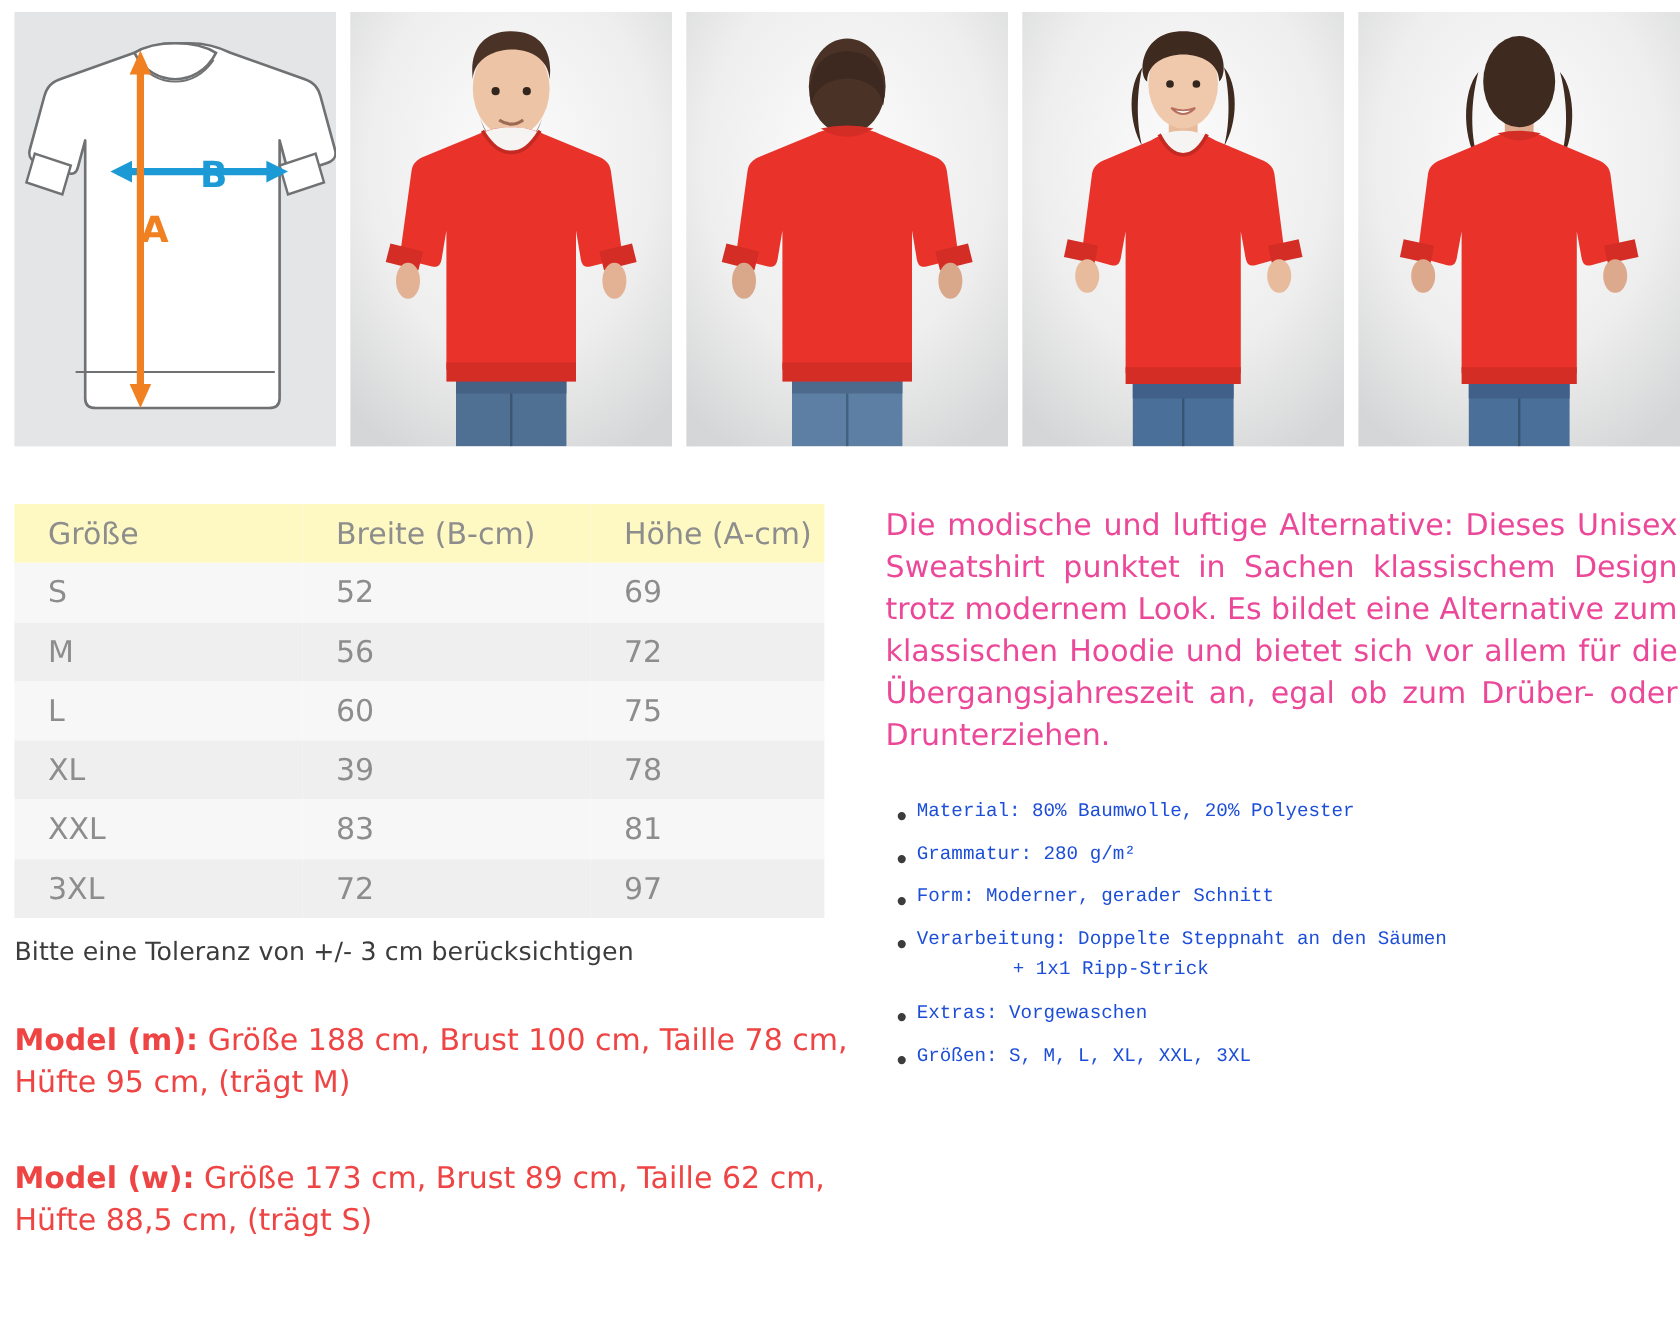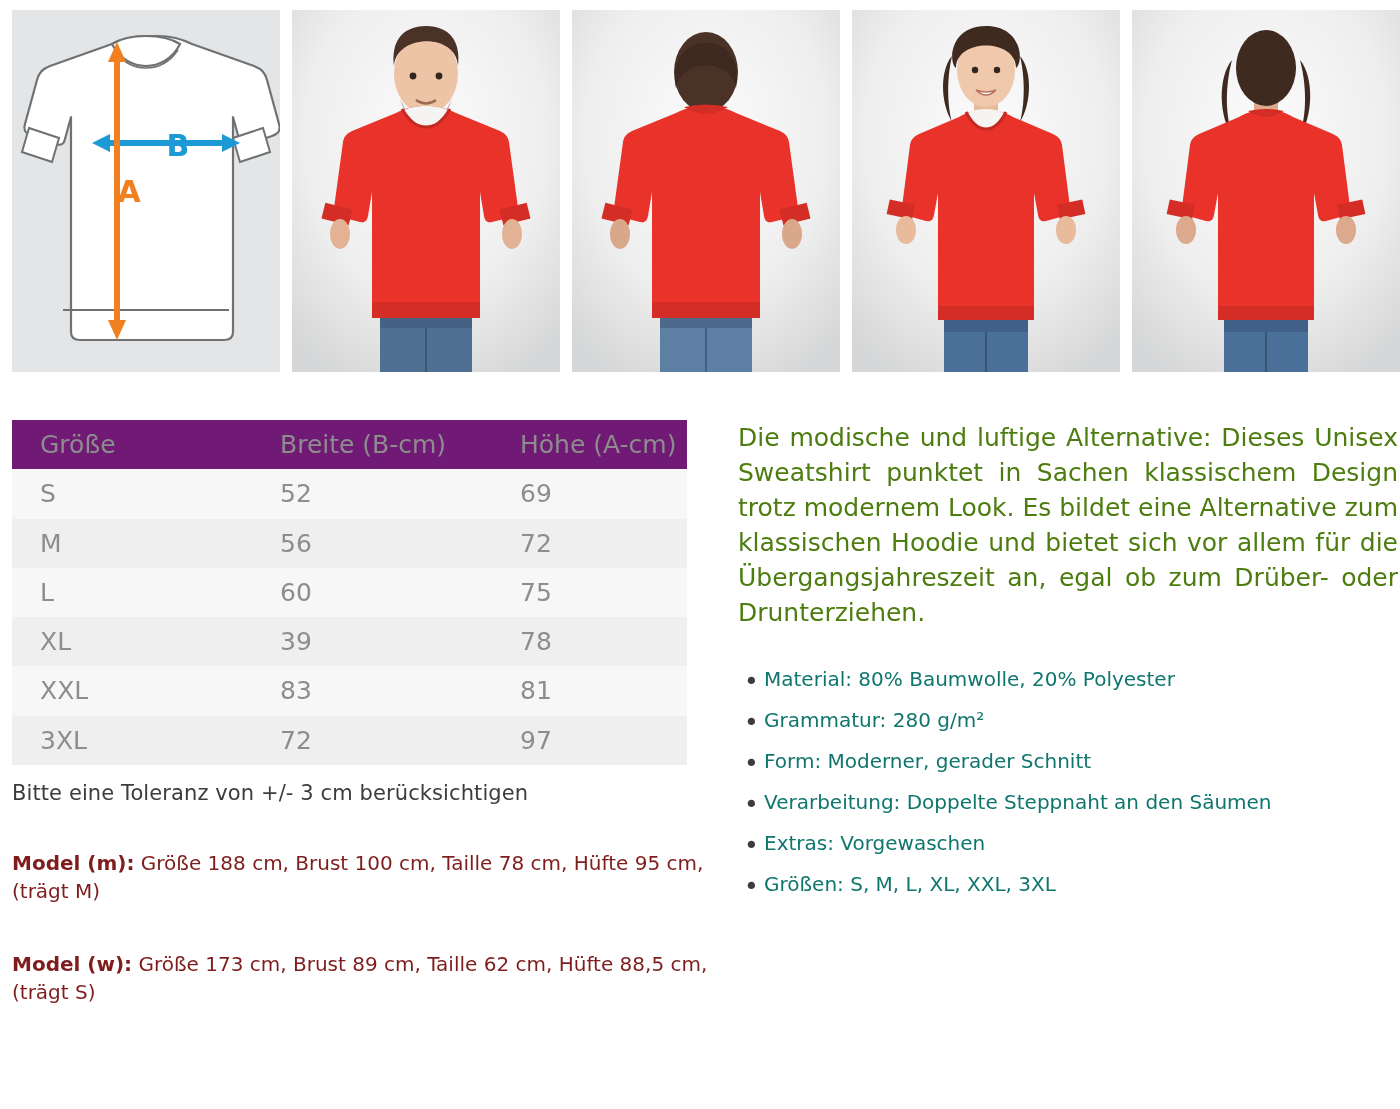--- a/index.html
+++ b/index.html
@@ -62,54 +62,55 @@
     text-align: left;
     font-weight: normal;
     font-size: 25px;
     color: #8d8d8d;
     padding: 9px 0 9px 28px;
     line-height: 1.25;
   }
   table.size-table th { color: #8d8d8d; }
   table.size-table tr.shade { background: #efefef; }
   table.size-table tr.plain { background: #f7f7f7; }
-  table.size-table thead tr { background: #701a75; }
+  table.size-table thead tr { background: #fef9c3; }
   table.size-table col.c1 { width: 240px; }
   table.size-table col.c2 { width: 240px; }
   table.size-table col.c3 { width: 195px; }
 
   .tolerance {
     font-size: 21px;
     color: #3c3c3c;
     margin: 16px 0 0 0;
     letter-spacing: 0.1px;
   }
 
   .model-block {
-    font-size: 20px;
-    color: #7f1d1d;
+    font-size: 25px;
+    color: #ef4444;
     margin-top: 44px;
     line-height: 1.42;
   }
   .model-block b { font-weight: bold; }
 
   
   .desc {
     font-size: 25px;
     line-height: 1.4;
-    color: #4d7c0f;
+    color: #ec4899;
     text-align: justify;
     margin: 0;
   }
   ul.specs {
     list-style: none;
     margin: 36px 0 0 0;
     padding: 0;
-    font-size: 20px;
-    color: #0f766e;
+    font-size: 16px;
+    color: #1d4ed8;
+    font-family: Liberation Mono, monospace;
   }
   ul.specs li {
     position: relative;
     padding-left: 26px;
     margin-bottom: 14px;
     line-height: 1.35;
   }
   ul.specs li::before {
     content: "•";
     position: absolute;
@@ -366,17 +367,18 @@
   </div>
 
   <div class="right-col">
     <p class="desc">Die modische und luftige Alternative: Dieses Unisex Sweatshirt punktet in Sachen klassischem Design trotz modernem Look. Es bildet eine Alternative zum klassischen Hoodie und bietet sich vor allem für die Übergangsjahreszeit an, egal ob zum Drüber- oder Drunterziehen.</p>
 
     <ul class="specs">
       <li>Material: 80% Baumwolle, 20% Polyester</li>
       <li>Grammatur: 280 g/m²</li>
       <li>Form: Moderner, gerader Schnitt</li>
       <li>Verarbeitung: Doppelte Steppnaht an den Säumen</li>
+      <li class="sub-line"><span class="indent">+ 1x1 Ripp-Strick</span></li>
       <li>Extras: Vorgewaschen</li>
       <li>Größen:  S, M, L, XL, XXL, 3XL</li>
     </ul>
   </div>
 </div>
 
 </body></html>

